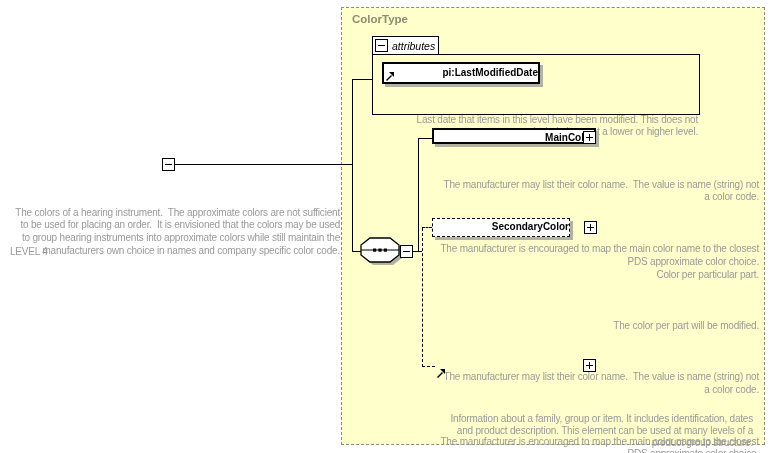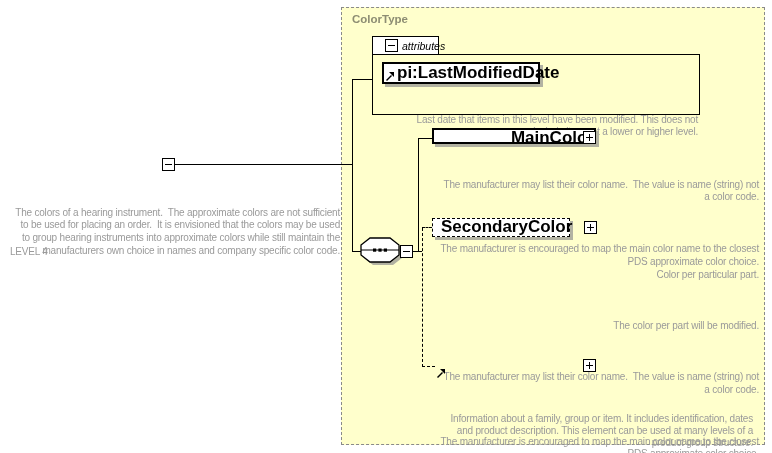--- a/index.html
+++ b/index.html
@@ -17,39 +17,39 @@
     font-size:11.5px;font-weight:bold;color:#8d8d73;
   }
   
   .hline{position:absolute;height:0;border-top:1px solid #000;z-index:2;}
   .vline{position:absolute;width:0;border-left:1px solid #000;z-index:2;}
   .hline.dash{border-top-style:dashed;}
   .vline.dash{border-left-style:dashed;}
   
   .ebox{
     position:absolute;background:#fff;border:2px solid #000;box-sizing:border-box;
-    z-index:3;font-weight:bold;font-size:17px;white-space:nowrap;
+    z-index:3;font-weight:bold;font-size:10px;white-space:nowrap;
     box-shadow:3px 3px 0 #b2b2a2;
   }
   .ebox.onwhite{box-shadow:3px 3px 0 #b6b6b6;}
   .ebox.dashedbox{border:1.5px dashed #000;box-shadow:3px 3px 0 #b2b2a2;}
   .ebox .lbl{display:block;}
   
   .pm{
     position:absolute;width:13px;height:13px;background:#fff;border:1px solid #000;
     box-sizing:border-box;z-index:4;
   }
   .pm .h{position:absolute;left:2px;right:2px;top:5px;height:1px;background:#000;}
   .pm .v{position:absolute;top:2px;bottom:2px;left:5px;width:1px;background:#000;}
   .pm.inline{position:relative;display:inline-block;flex:0 0 auto;}
   
   .attr-tab{
     position:absolute;left:372px;top:36px;width:67px;height:19px;background:#fff;
     border:1px solid #000;box-sizing:border-box;z-index:4;
-    display:flex;align-items:center;gap:4px;padding-left:12px;
+    display:flex;align-items:center;gap:4px;padding-left:2px;
     font-size:10.5px;font-style:italic;
   }
   .attr-body{
     position:absolute;left:372px;top:54px;width:328px;height:61px;
     border:1px solid #000;box-sizing:border-box;z-index:2;background:transparent;
   }
   
   .desc{
     position:absolute;z-index:2;color:#9a9a9a;font-size:10px;
     letter-spacing:-0.2px;line-height:12.8px;white-space:pre-wrap;

